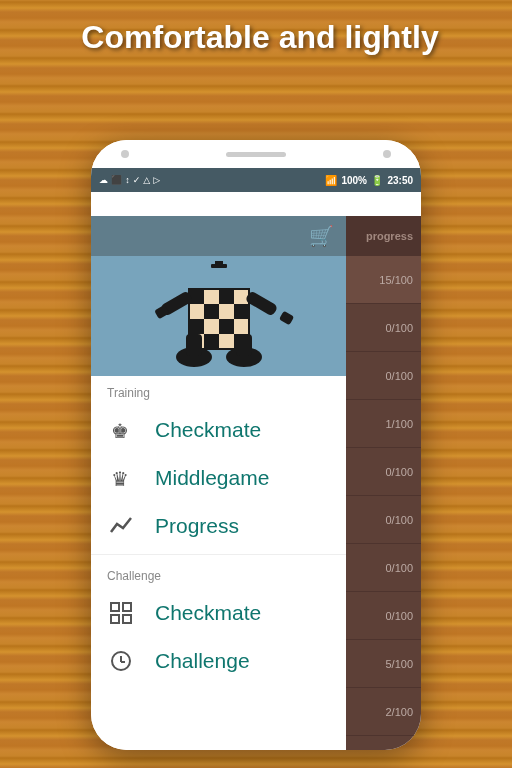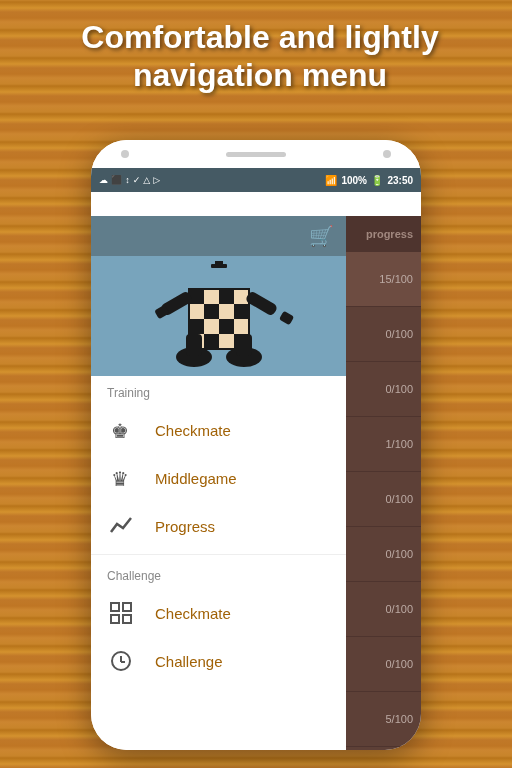--- a/index.html
+++ b/index.html
@@ -178,21 +178,21 @@
       font-size: 11px;
       font-weight: bold;
     }
 
     .progress-items {
       display: flex;
       flex-direction: column;
     }
 
     .progress-item {
-      height: 55px;
+      height: 48px;
       display: flex;
       align-items: center;
       justify-content: flex-end;
       padding-right: 8px;
       border-bottom: 1px solid #4e342e;
     }
 
     .progress-item:first-child {
       background: #6d4c41;
     }
@@ -241,40 +241,39 @@
       height: 28px;
       display: flex;
       align-items: center;
       justify-content: center;
       color: #555;
       font-size: 20px;
       flex-shrink: 0;
     }
 
     .nav-item-text {
-      font-size: 15px;
-      color: #a16207;
+      font-size: 21px;
+      color: #0f766e;
     }
 
     .nav-divider {
       height: 1px;
       background: #eee;
       margin: 4px 0;
     }
 
   </style>
 </head>
 <body>
 
 <div class="wood-bg"></div>
 
 <div class="header-text">
   <h1>
     <span>Comfortable and lightly</span><br>
-    <span>navigation menu</span>
   </h1>
 </div>
 
 <div class="phone-frame">
 
   <div class="phone-top">
     <div class="phone-camera-left"></div>
     <div class="phone-speaker"></div>
     <div class="phone-camera-right"></div>
   </div>

